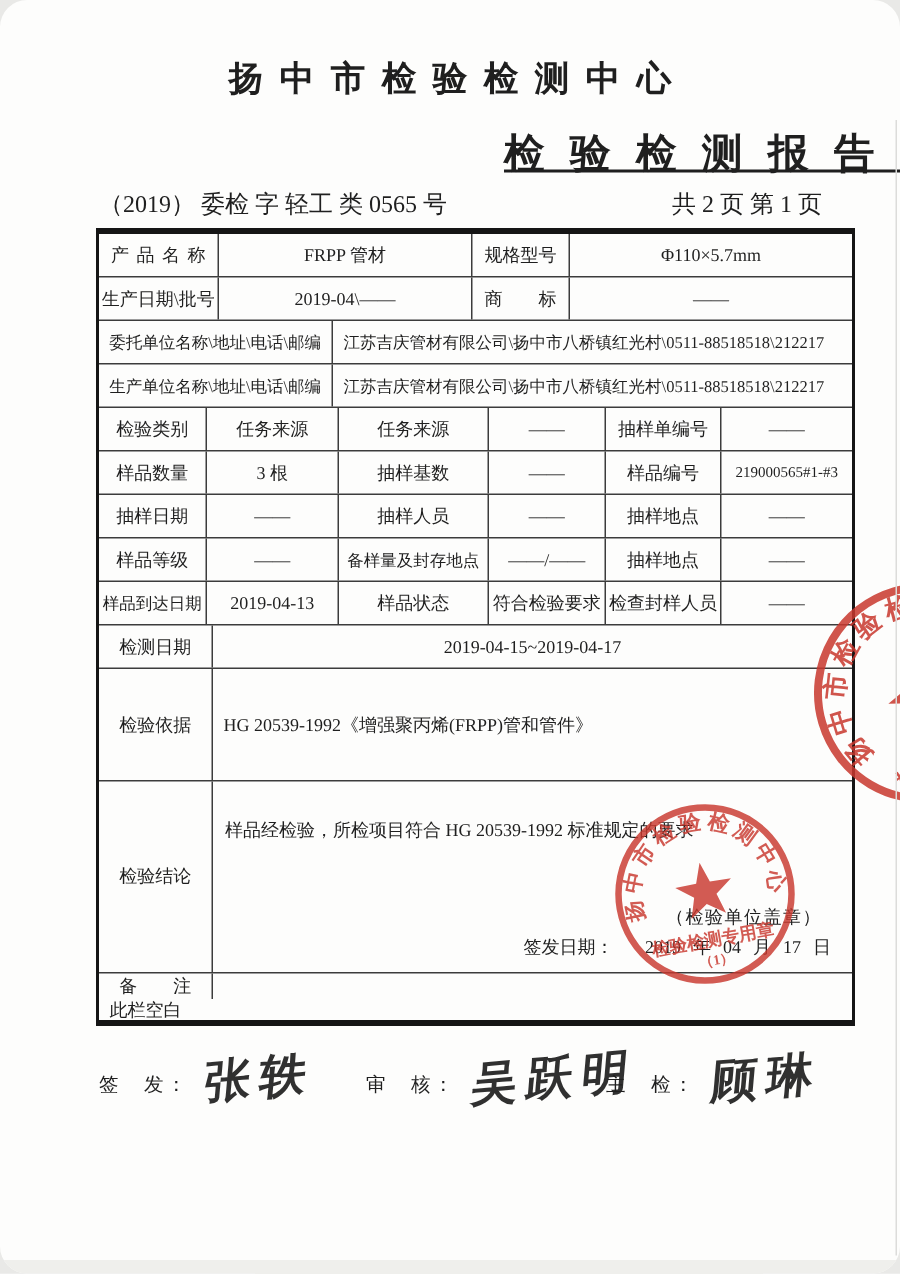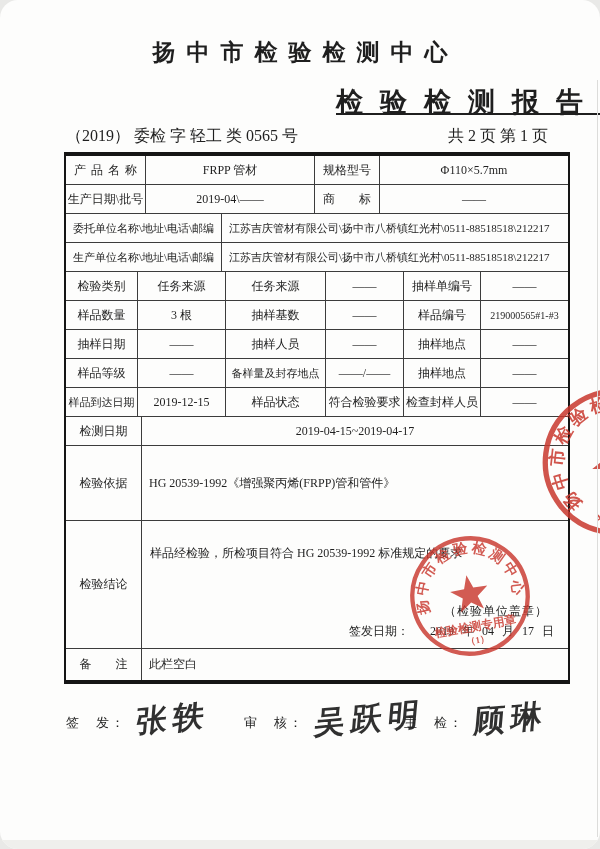--- a/index.html
+++ b/index.html
@@ -19,21 +19,21 @@
   .doc-line{position:absolute;top:126px;left:66px;right:52px;display:flex;
     justify-content:space-between;font-size:16px;}
 
   
   .tbl{position:absolute;top:152px;left:64px;width:506px;box-sizing:border-box;
     border:2px solid #151515;border-top-width:4px;border-bottom-width:4px;background:transparent;}
   .row{display:flex;align-items:stretch;border-bottom:1px solid #3c3c3c;height:29px;box-sizing:border-box;}
   .row:last-child{border-bottom:none;}
   .row.h75{height:75px;}
   .row.h128{height:128px;}
-  .row.h31{height:31px;}
+  .row.h31{height:31px;flex-direction:column;}
   .cell{box-sizing:border-box;border-right:1px solid #3c3c3c;display:flex;
     align-items:center;justify-content:center;font-size:12px;overflow:hidden;white-space:nowrap;}
   .cell:last-child{border-right:none;flex:1;}
   .cell.left{justify-content:flex-start;padding-left:7px;}
   .cell.sm{font-size:11px;}
   .cell.xs{font-size:10px;}
   .lbl-sp{letter-spacing:5px;text-indent:5px;}
   .w80{width:80px;} .w169{width:169px;} .w65{width:65px;}
   .w156{width:156px;}
   .w72{width:72px;} .w88{width:88px;} .w100{width:100px;} .w78{width:78px;} .w77{width:77px;}
@@ -129,21 +129,21 @@
       <div class="cell w72">样品等级</div>
       <div class="cell w88">——</div>
       <div class="cell w100 sm">备样量及封存地点</div>
       <div class="cell w78">——/——</div>
       <div class="cell w77">抽样地点</div>
       <div class="cell">——</div>
     </div>
 
     <div class="row">
       <div class="cell w72 sm">样品到达日期</div>
-      <div class="cell w88">2019-12-15</div>
+      <div class="cell w88">2019-04-13</div>
       <div class="cell w100">样品状态</div>
       <div class="cell w78">符合检验要求</div>
       <div class="cell w77">检查封样人员</div>
       <div class="cell">——</div>
     </div>
 
     <div class="row">
       <div class="cell w76">检测日期</div>
       <div class="cell">2019-04-15~2019-04-17</div>
     </div>

